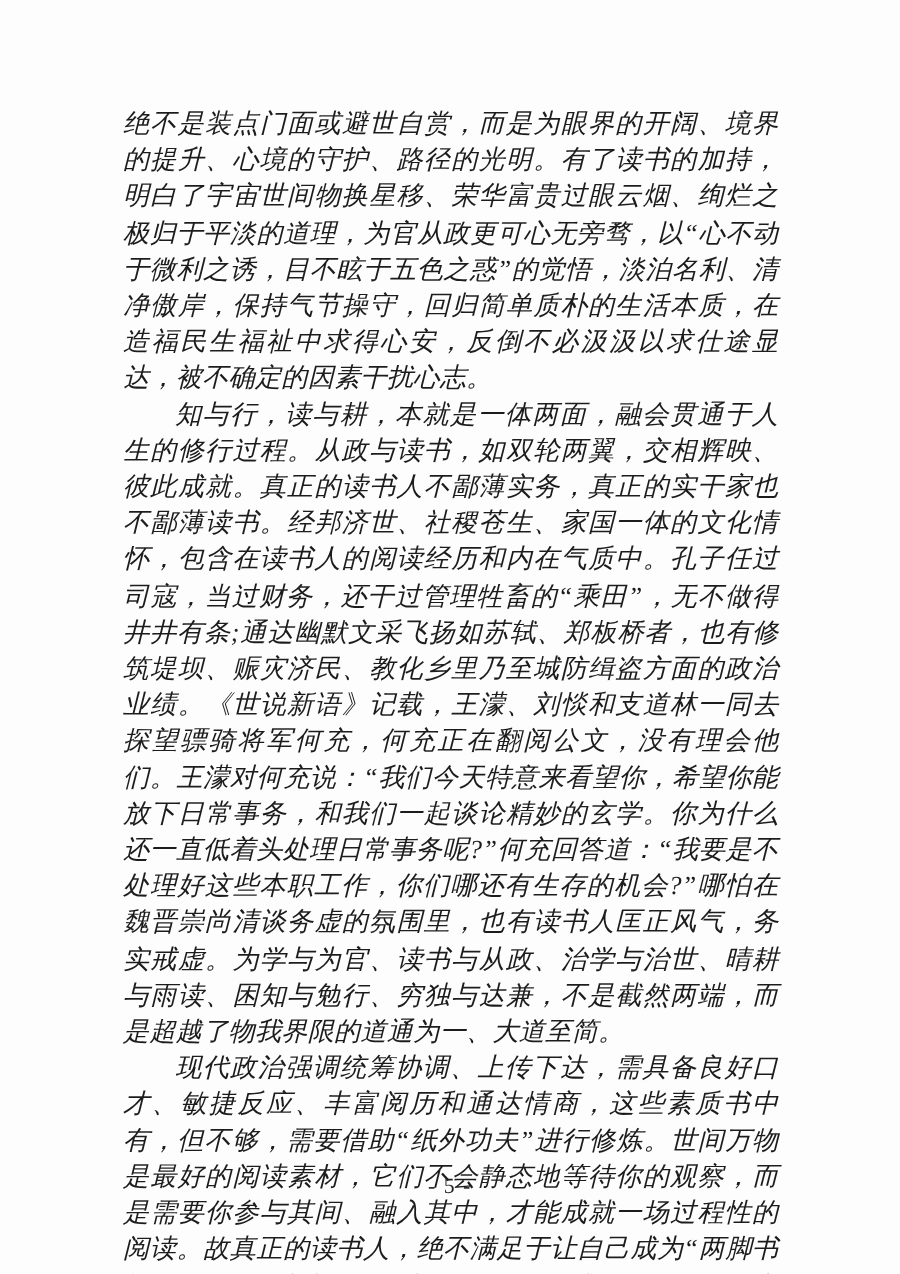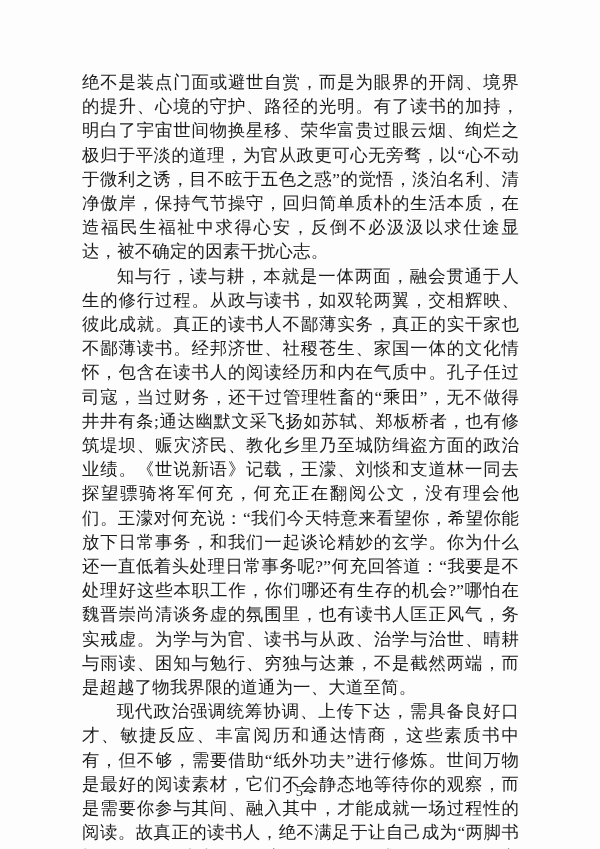--- a/index.html
+++ b/index.html
@@ -22,20 +22,21 @@
     width: 437px;
     color: #1c1c1c;
   }
   .text-block p {
     font-size: 17.4px;
     line-height: 24.2px;
     text-align: justify;
     text-justify: inter-ideograph;
     letter-spacing: 0.2px;
     word-break: break-all;
+    font-style: italic;
   }
   .text-block p.indent {
     text-indent: 2em;
   }
   .page-footer {
     position: absolute;
     top: 783px;
     left: 0;
     width: 100%;
     text-align: center;

